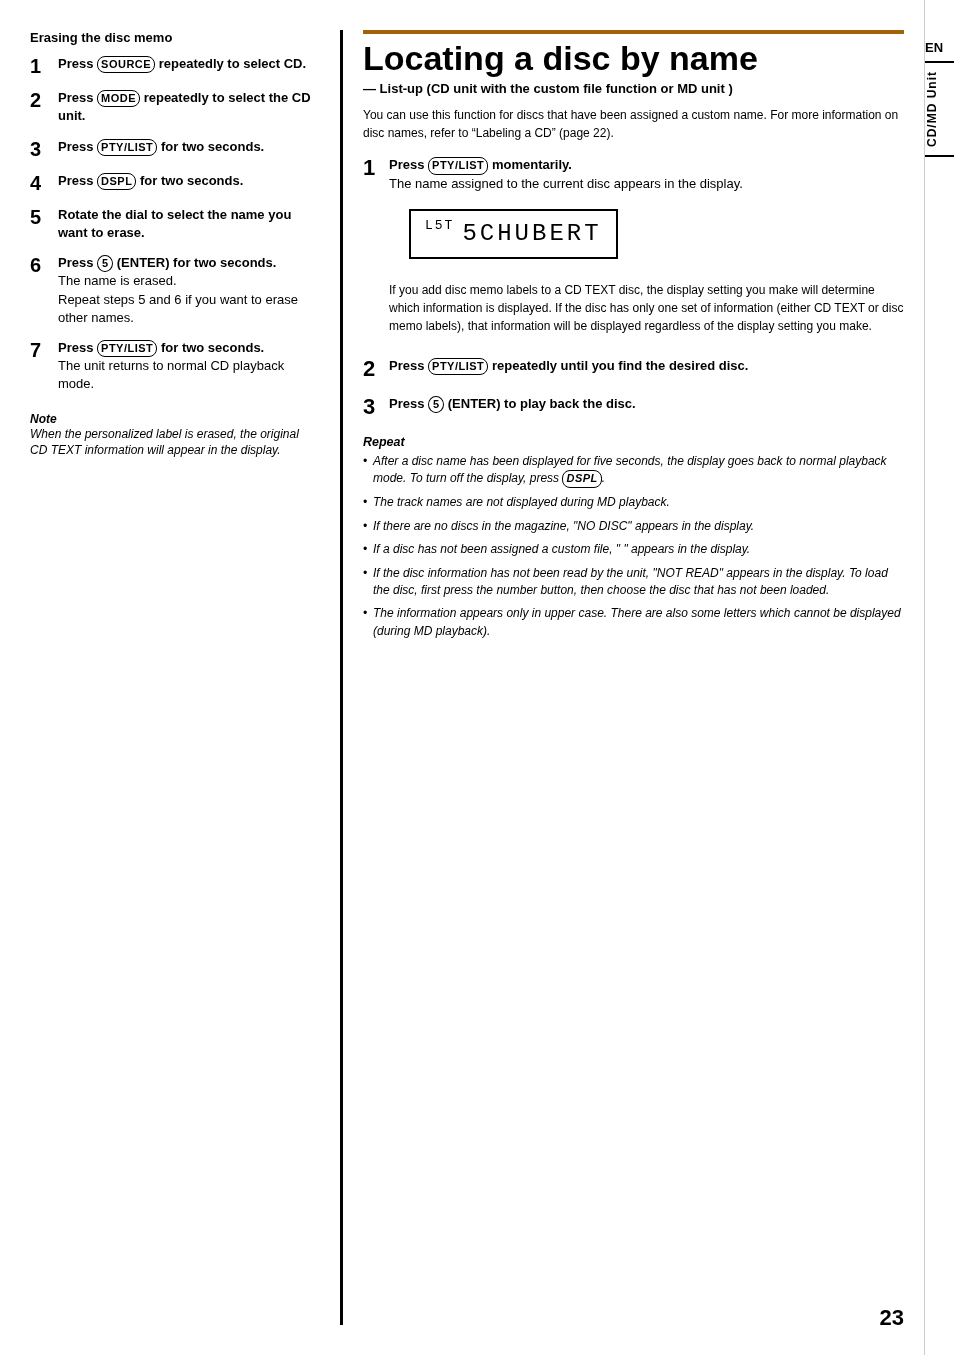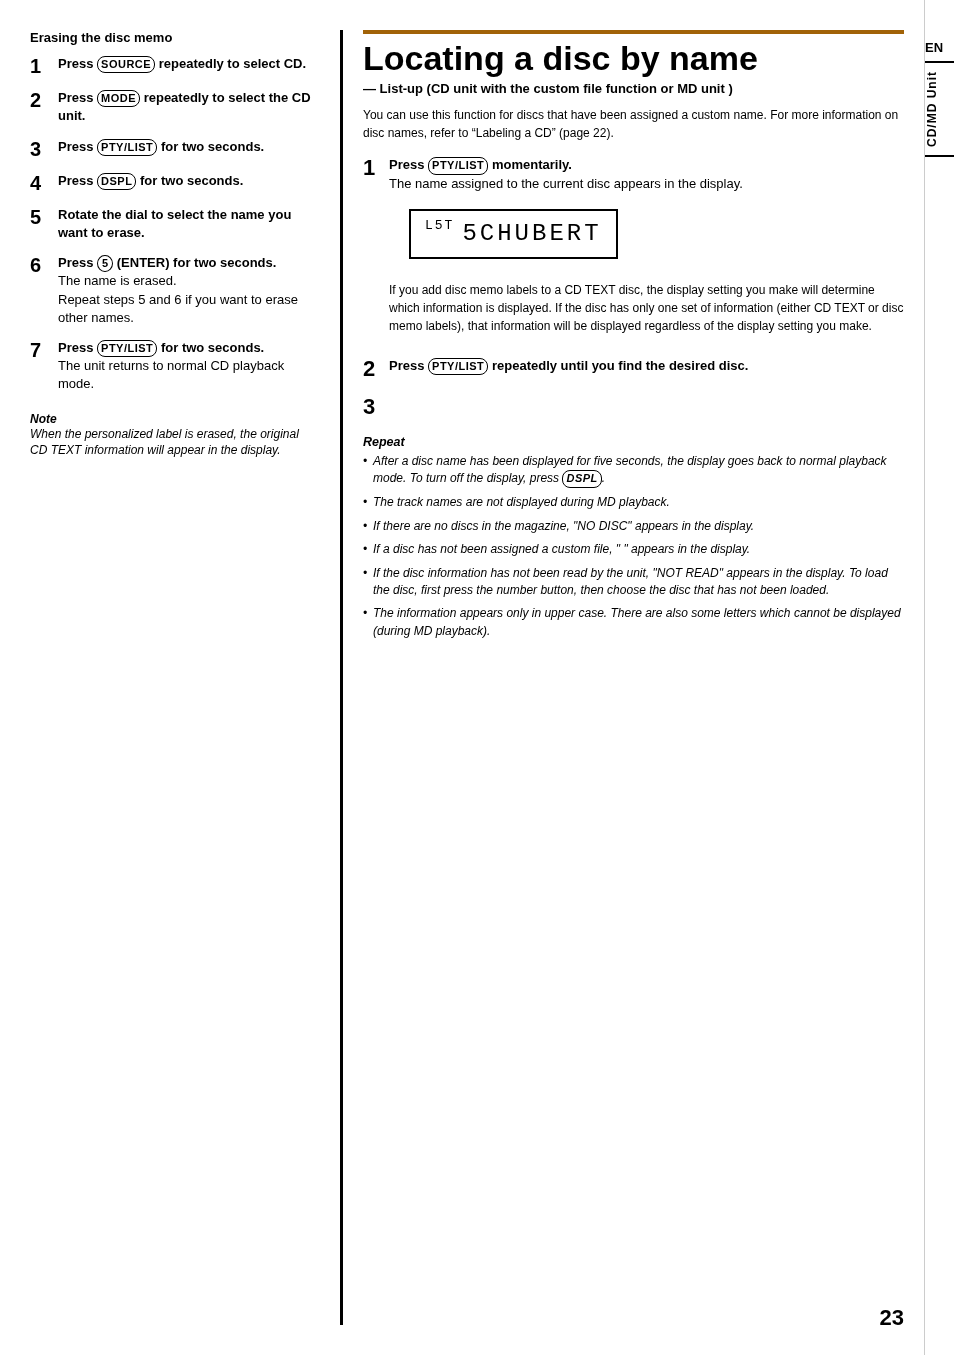--- a/index.html
+++ b/index.html
@@ -296,20 +296,23 @@
 
       <div class="step" style="margin-bottom:14px;">
         <div class="step-number" style="font-size:22px;min-width:26px;">2</div>
         <div class="step-content">
           <b>Press <span class="button-label">PTY/LIST</span> repeatedly until you find the desired disc.</b>
         </div>
       </div>
 
       <div class="step" style="margin-bottom:16px;">
         <div class="step-number" style="font-size:22px;min-width:26px;">3</div>
+        <div class="step-content">
+          <b>Press <span class="button-circle">5</span> (ENTER) to play back the disc.</b>
+        </div>
       </div>
 
       <div>
         <div class="notes-header">Repeat</div>
         <ul class="notes-list">
           <li>After a disc name has been displayed for five seconds, the display goes back to normal playback mode. To turn off the display, press <span class="button-label">DSPL</span>.</li>
           <li>The track names are not displayed during MD playback.</li>
           <li>If there are no discs in the magazine, "NO DISC" appears in the display.</li>
           <li>If a disc has not been assigned a custom file, "          " appears in the display.</li>
           <li>If the disc information has not been read by the unit, "NOT READ" appears in the display. To load the disc, first press the number button, then choose the disc that has not been loaded.</li>

